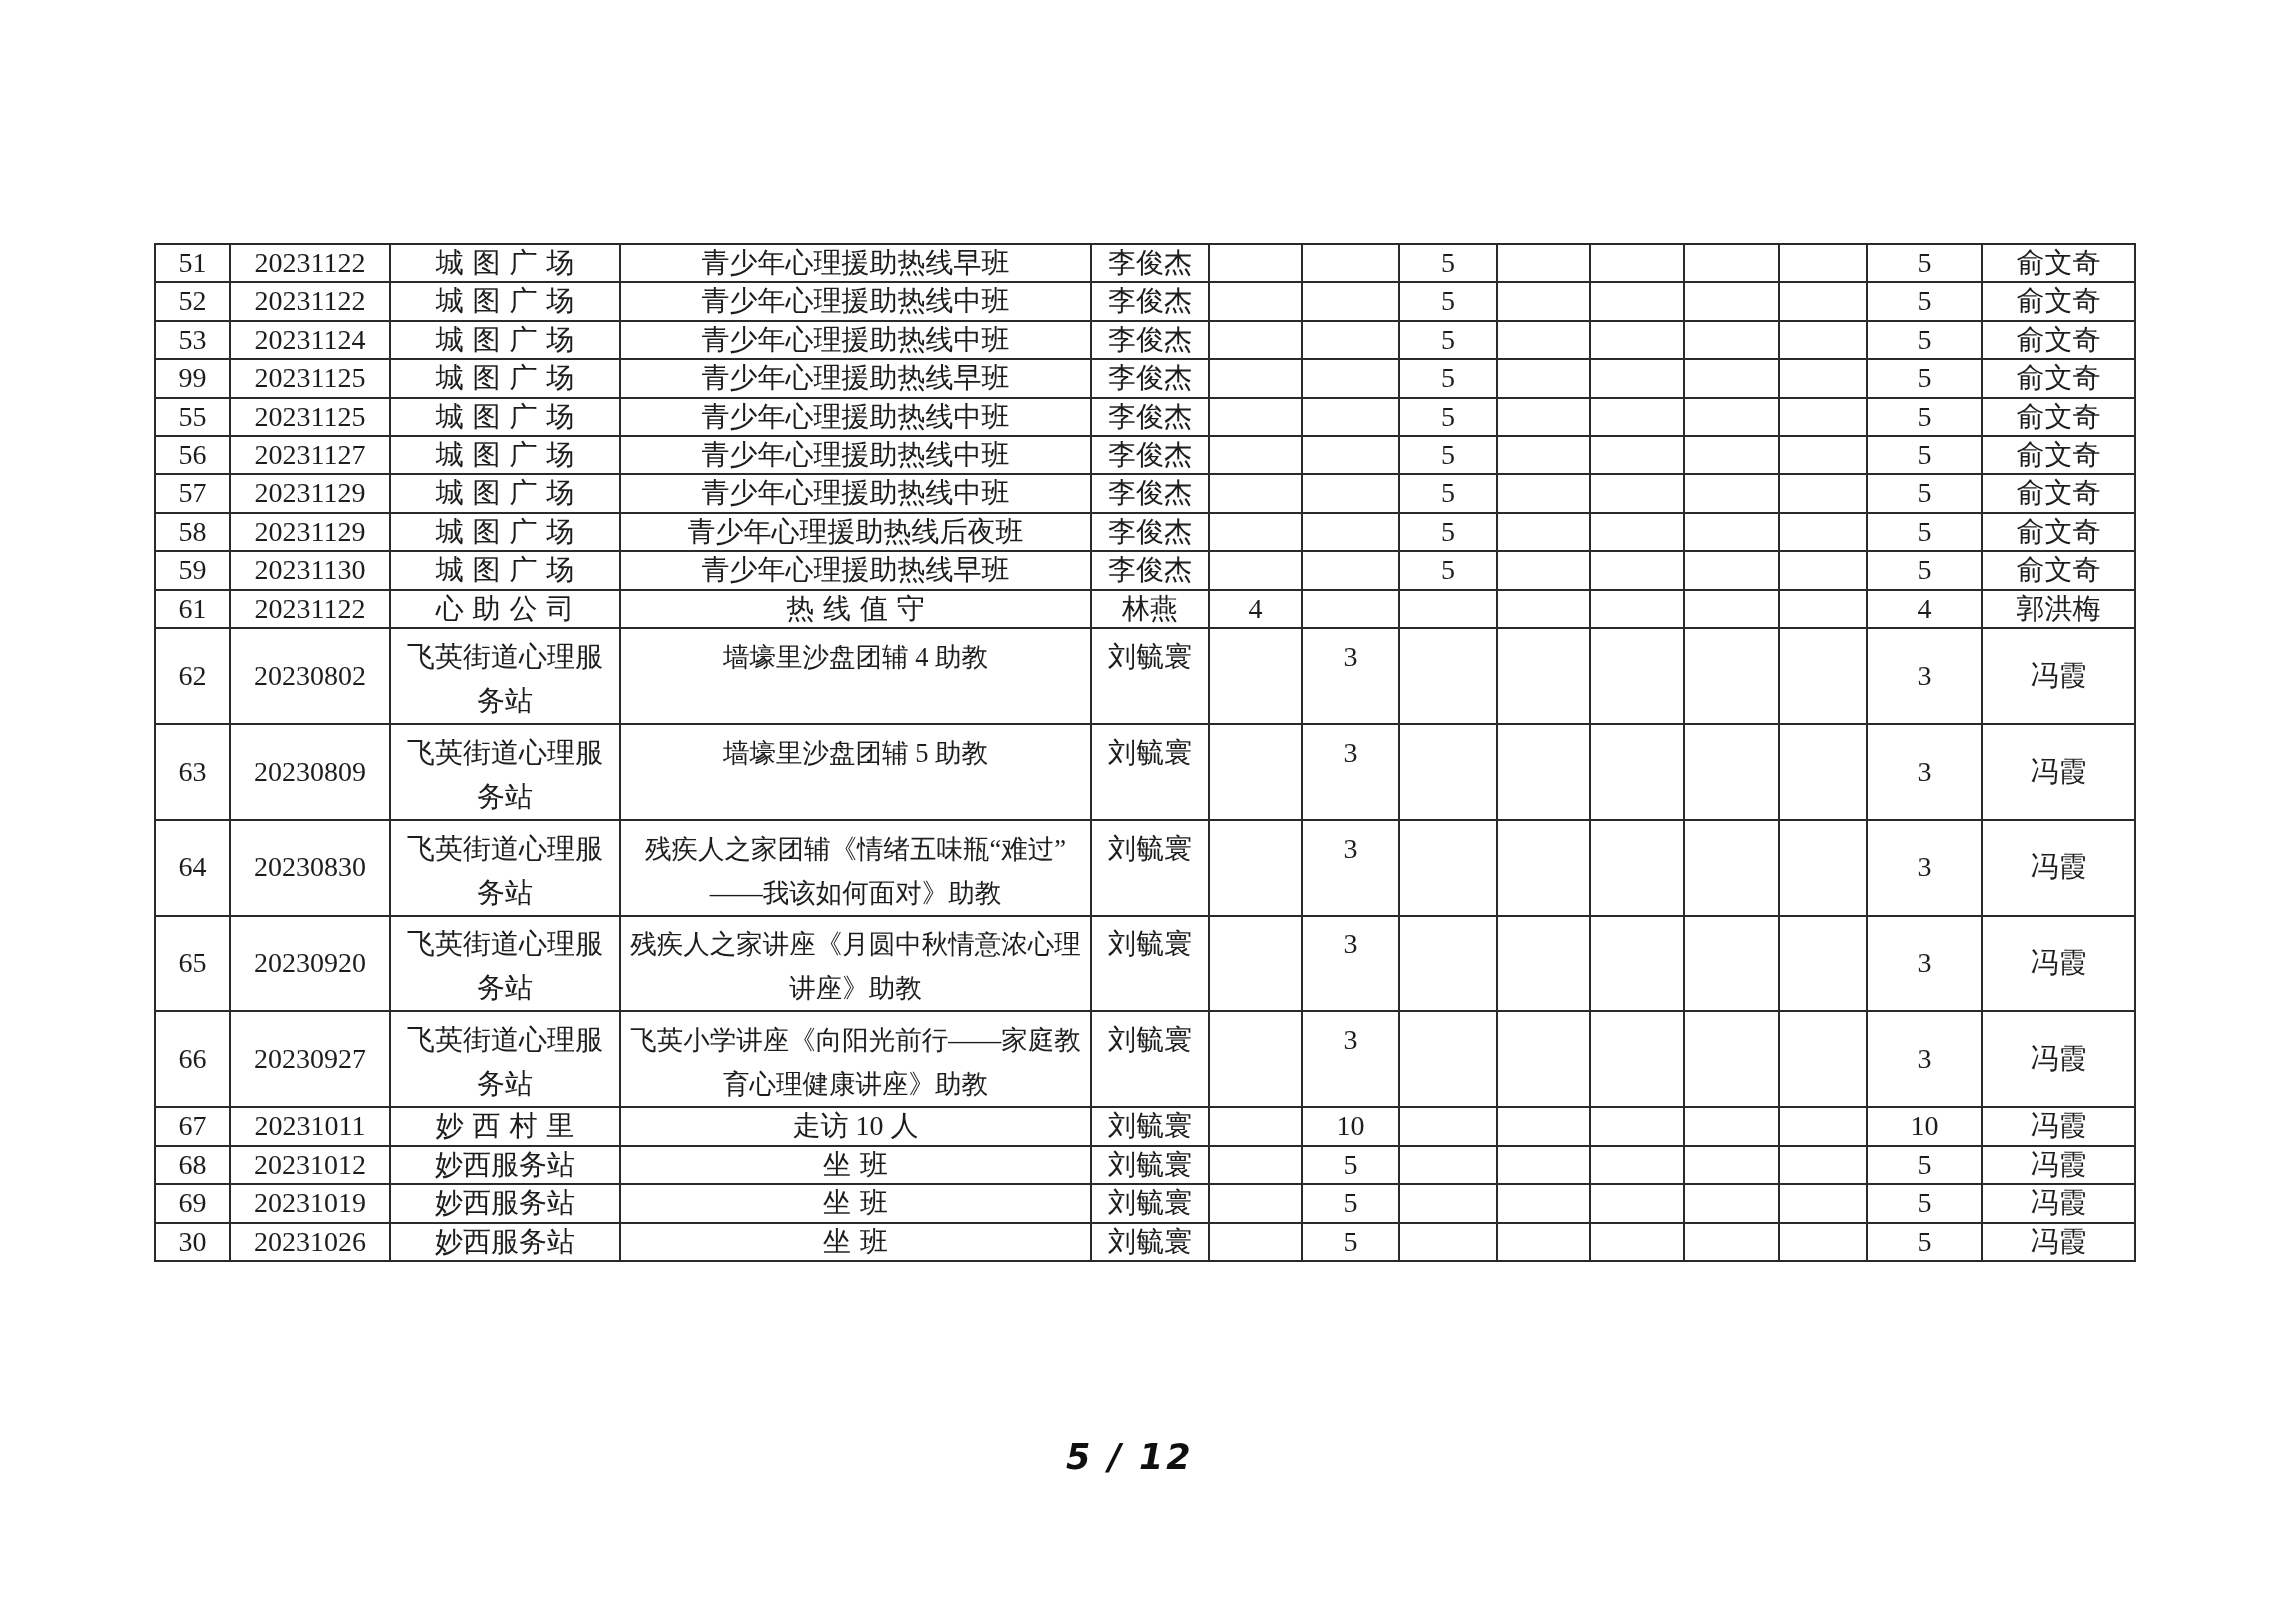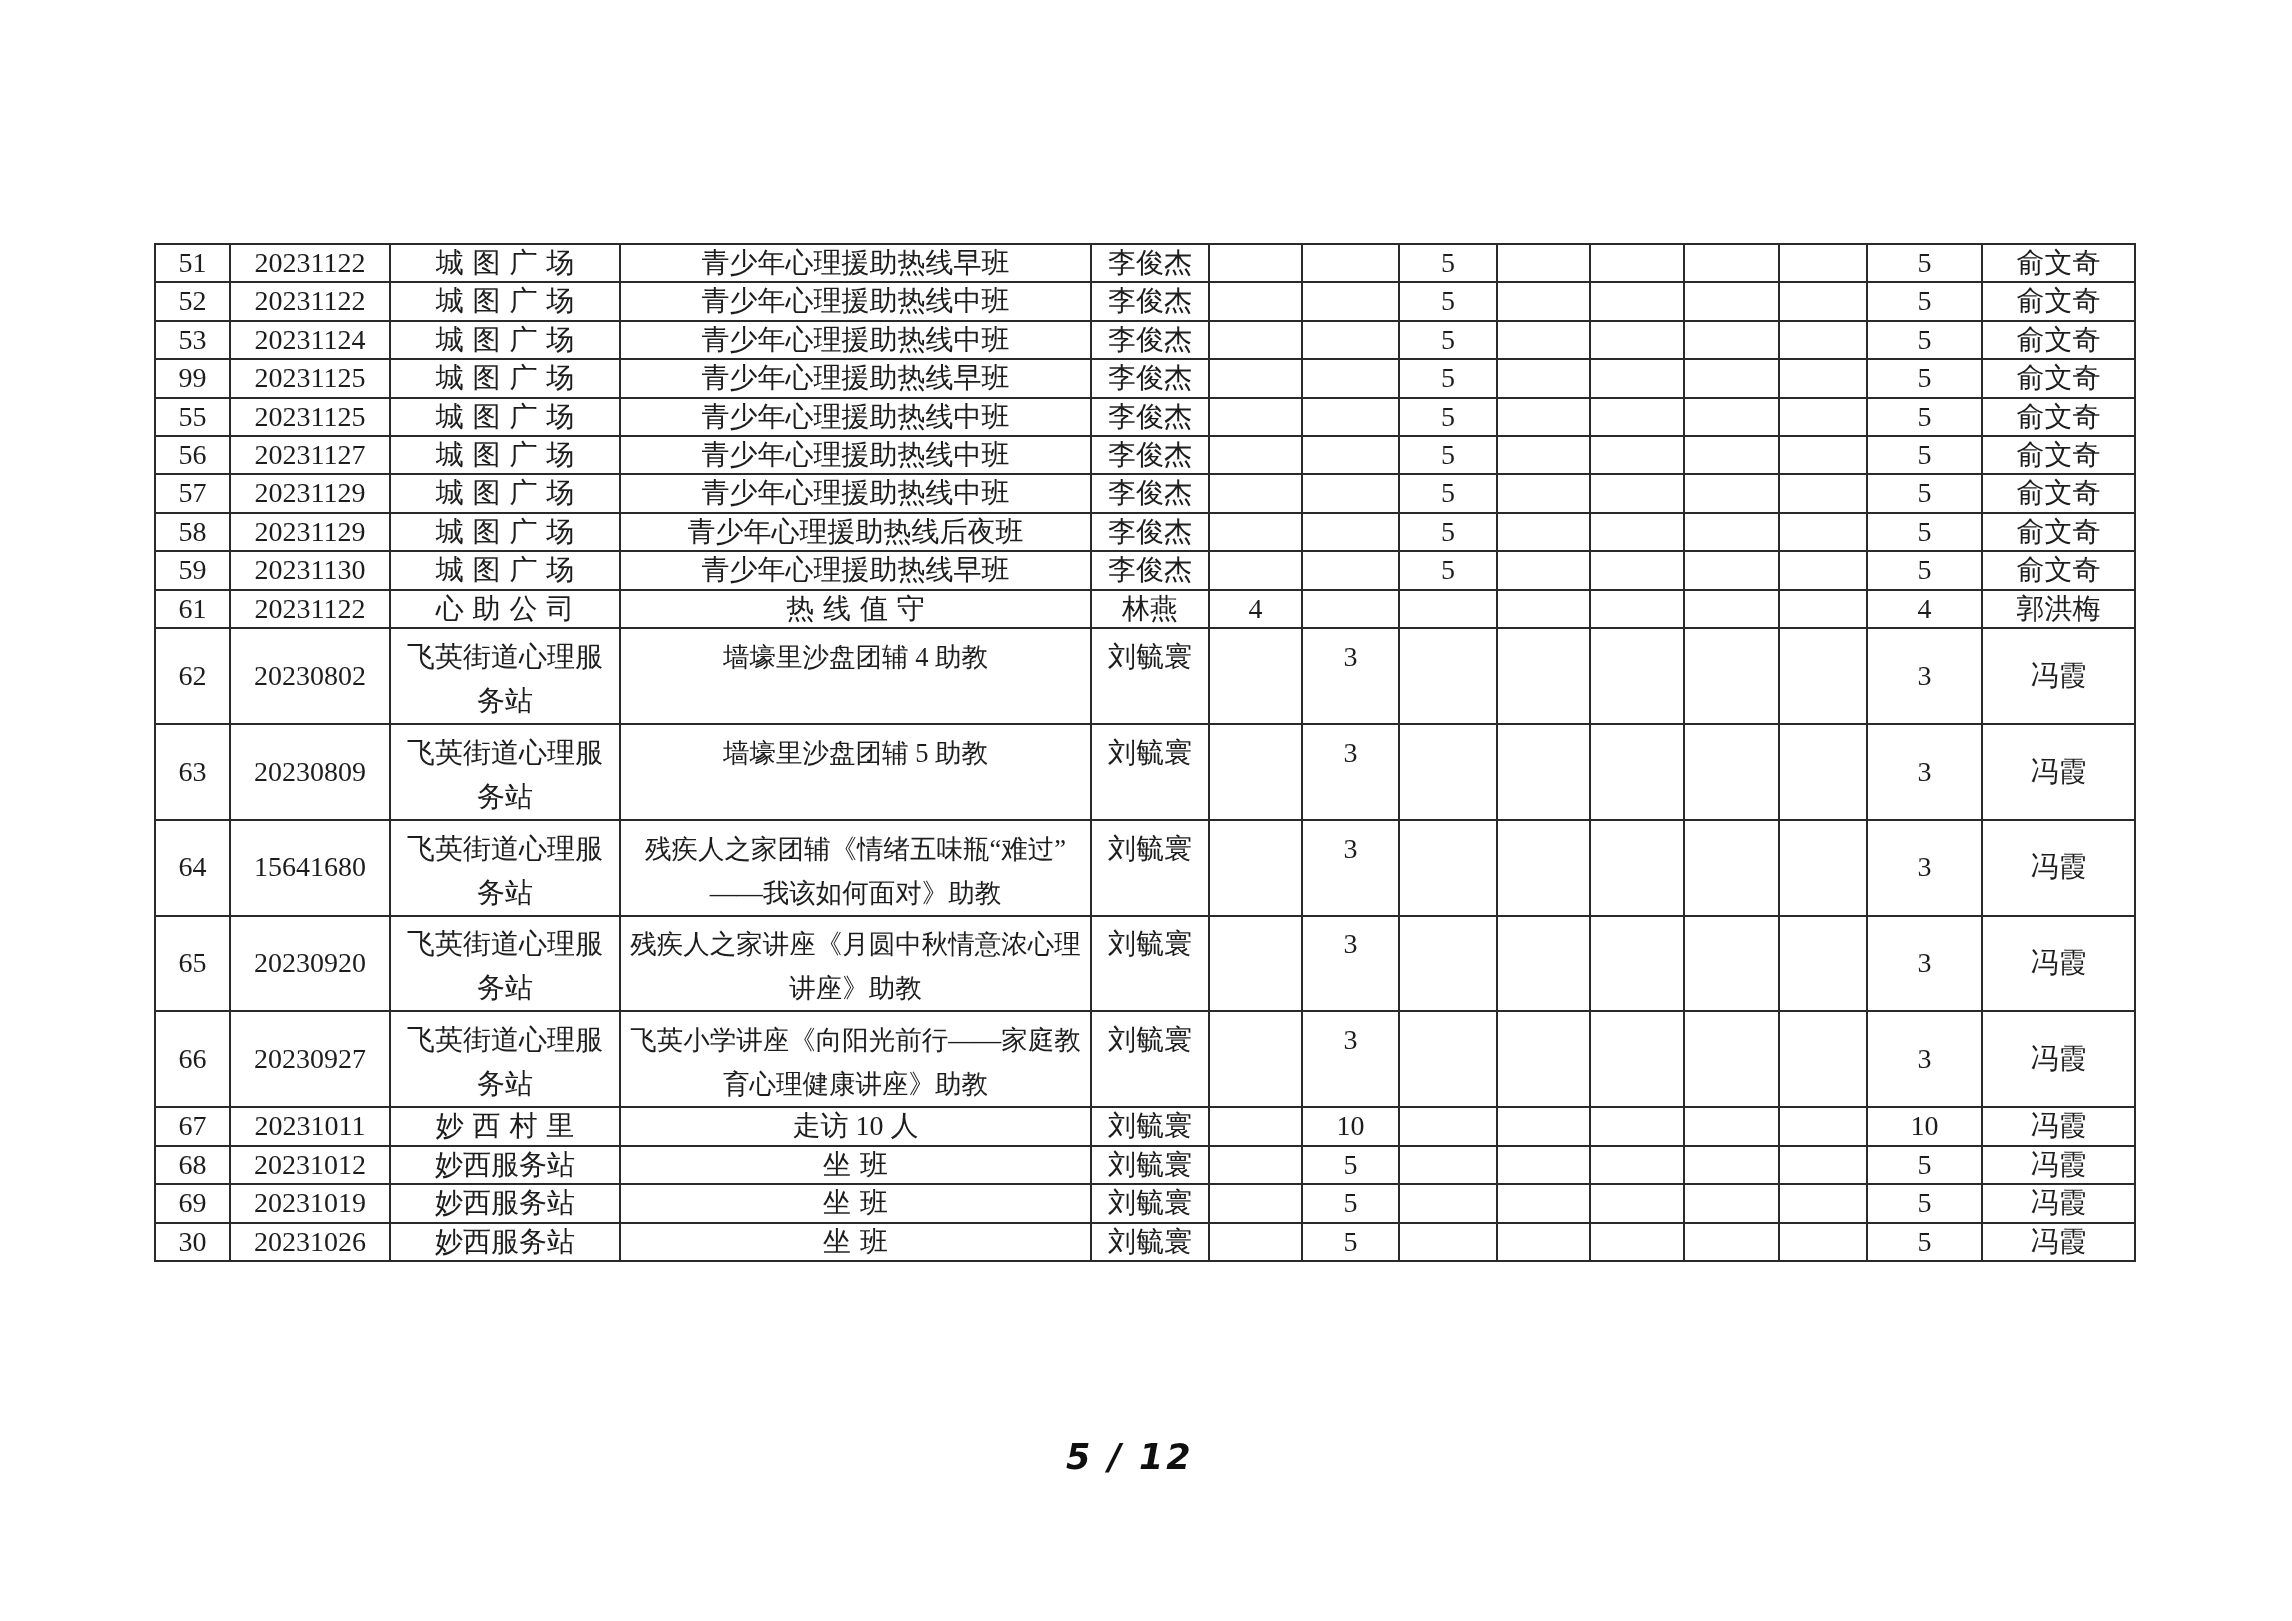--- a/index.html
+++ b/index.html
@@ -270,21 +270,21 @@
           <td class="cell-c"></td>
           <td class="cell-d"></td>
           <td class="cell-e"></td>
           <td class="cell-f"></td>
           <td class="cell-g"></td>
           <td class="cell-total">3</td>
           <td class="cell-signer">冯霞</td>
         </tr>
         <tr class="tall">
           <td class="cell-no">64</td>
-          <td class="cell-date">15641680</td>
+          <td class="cell-date">20230830</td>
           <td class="cell-place">飞英街道心理服
 务站</td>
           <td class="cell-activity">残疾人之家团辅《情绪五味瓶“难过”
 ——我该如何面对》助教</td>
           <td class="cell-person">刘毓寰</td>
           <td class="cell-a"></td>
           <td class="cell-b">3</td>
           <td class="cell-c"></td>
           <td class="cell-d"></td>
           <td class="cell-e"></td>

